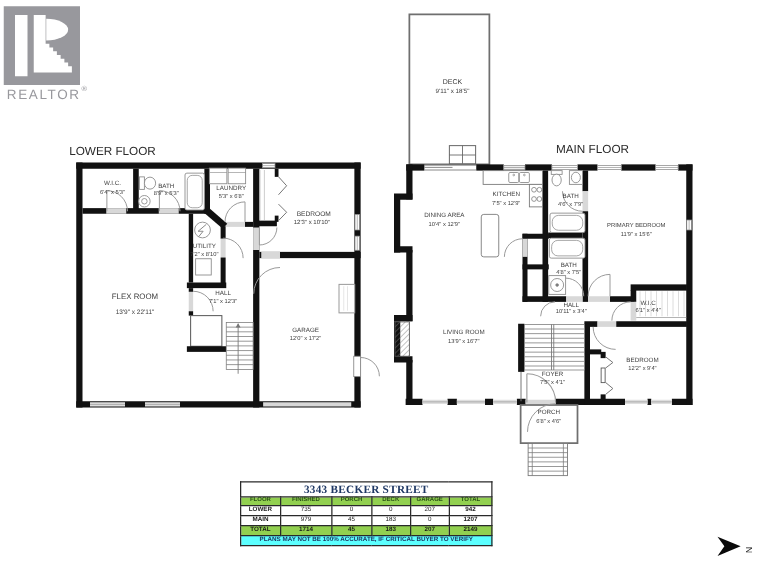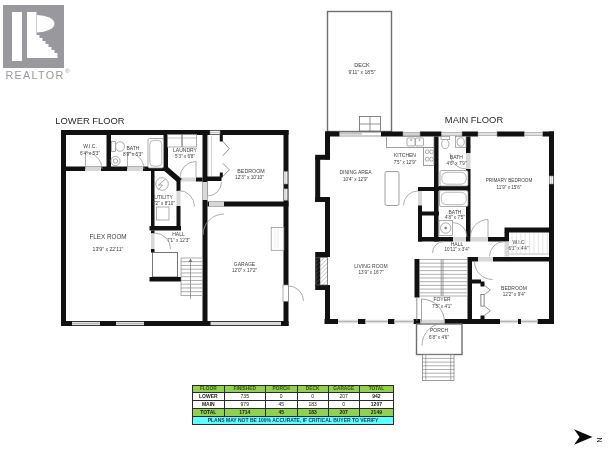--- a/index.html
+++ b/index.html
@@ -583,20 +583,23 @@
 <table class="tbl" cellspacing="0">
     <colgroup>
       <col style="width:31.5px">
       <col style="width:41px">
       <col style="width:31.5px">
       <col style="width:31px">
       <col style="width:31px">
       <col style="width:34px">
     </colgroup>
 <tbody>
+      <tr>
+        <td colspan="6" style="height:11px;font-family:'Liberation Serif',serif;font-weight:bold;font-size:9px;color:#1F3864;line-height:11px;letter-spacing:0.2px;">3343 BECKER STREET</td>
+      </tr>
 <tr>
         <td class="g b h">FLOOR</td>
         <td class="g b h">FINISHED</td>
         <td class="g b h">PORCH</td>
         <td class="g b h">DECK</td>
         <td class="g b h">GARAGE</td>
         <td class="g b h">TOTAL</td>
       </tr>
 <tr>
         <td class="b">LOWER</td>

